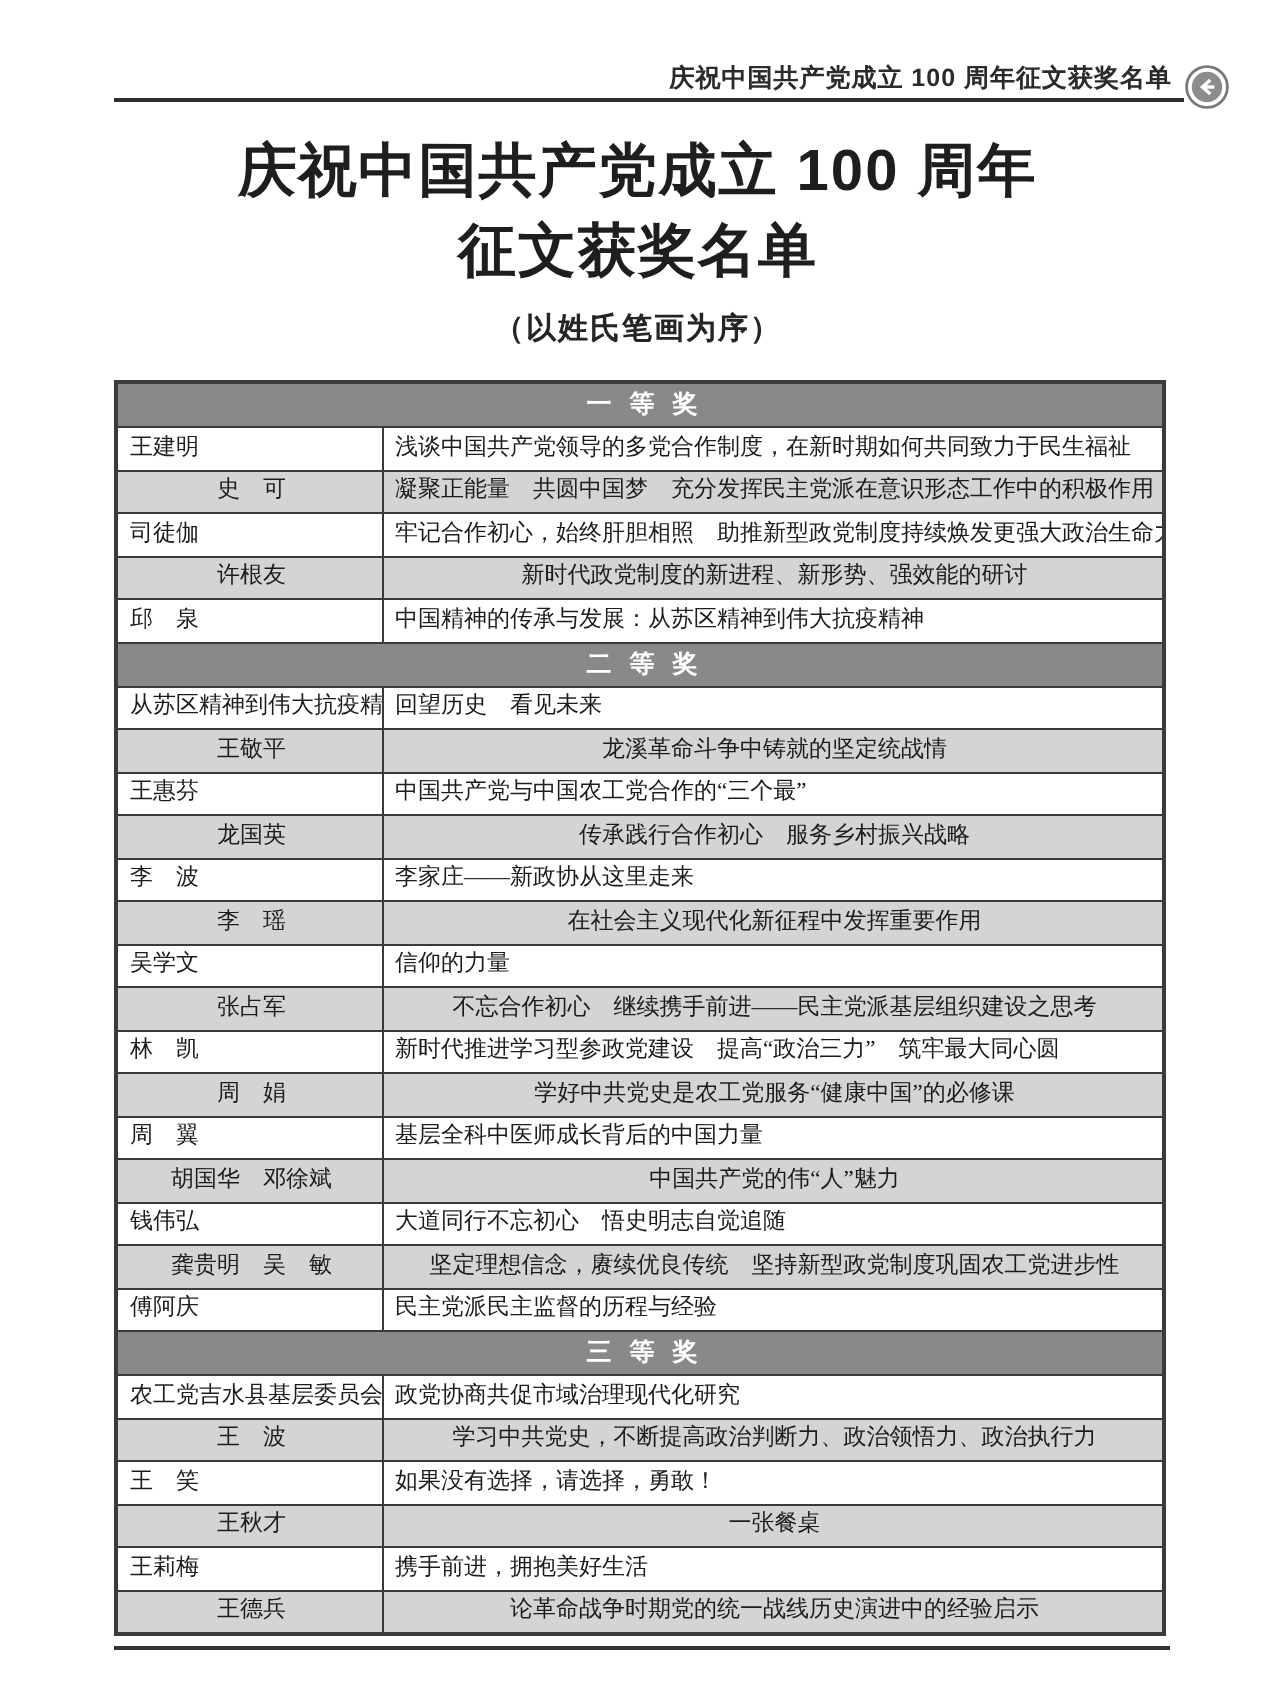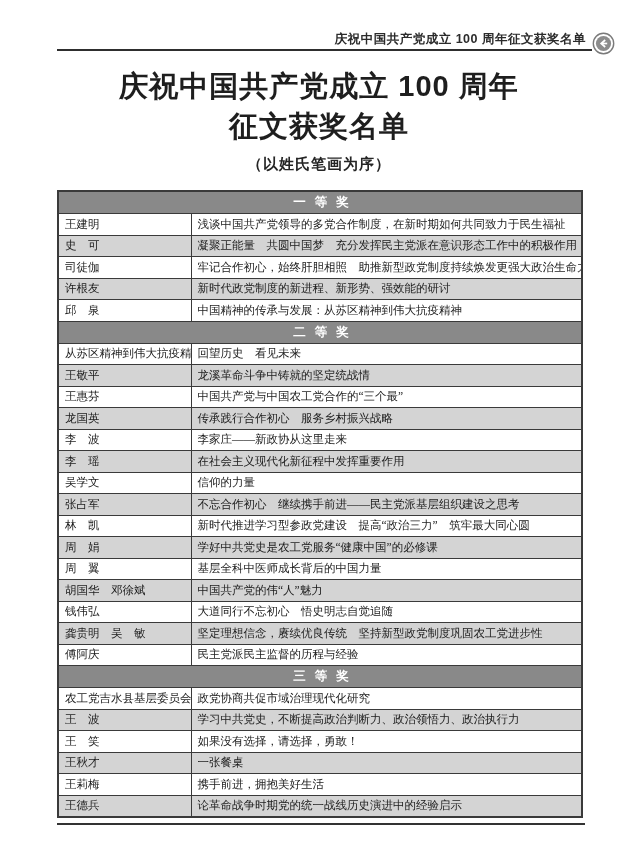--- a/index.html
+++ b/index.html
@@ -86,21 +86,21 @@
   table.awards td {
     border: 1px solid #3a3a3a;
     font-size: 11.5px;
     line-height: 1;
     height: 20.5px;
     padding: 0 4px 0 6px;
     overflow: hidden;
     white-space: nowrap;
     vertical-align: middle;
   }
-  table.awards tr.alt td { background: #d4d4d4; }
+  table.awards tr.alt td { background: #d4d4d4; text-align: center; }
   table.awards td.section-cell {
     background: #898989;
     color: #ffffff;
     font-family: "Liberation Sans", "DejaVu Sans", sans-serif;
     font-weight: bold;
     font-size: 12.5px;
     text-align: center;
     letter-spacing: 9px;
     text-indent: 9px;
     height: 21px;

